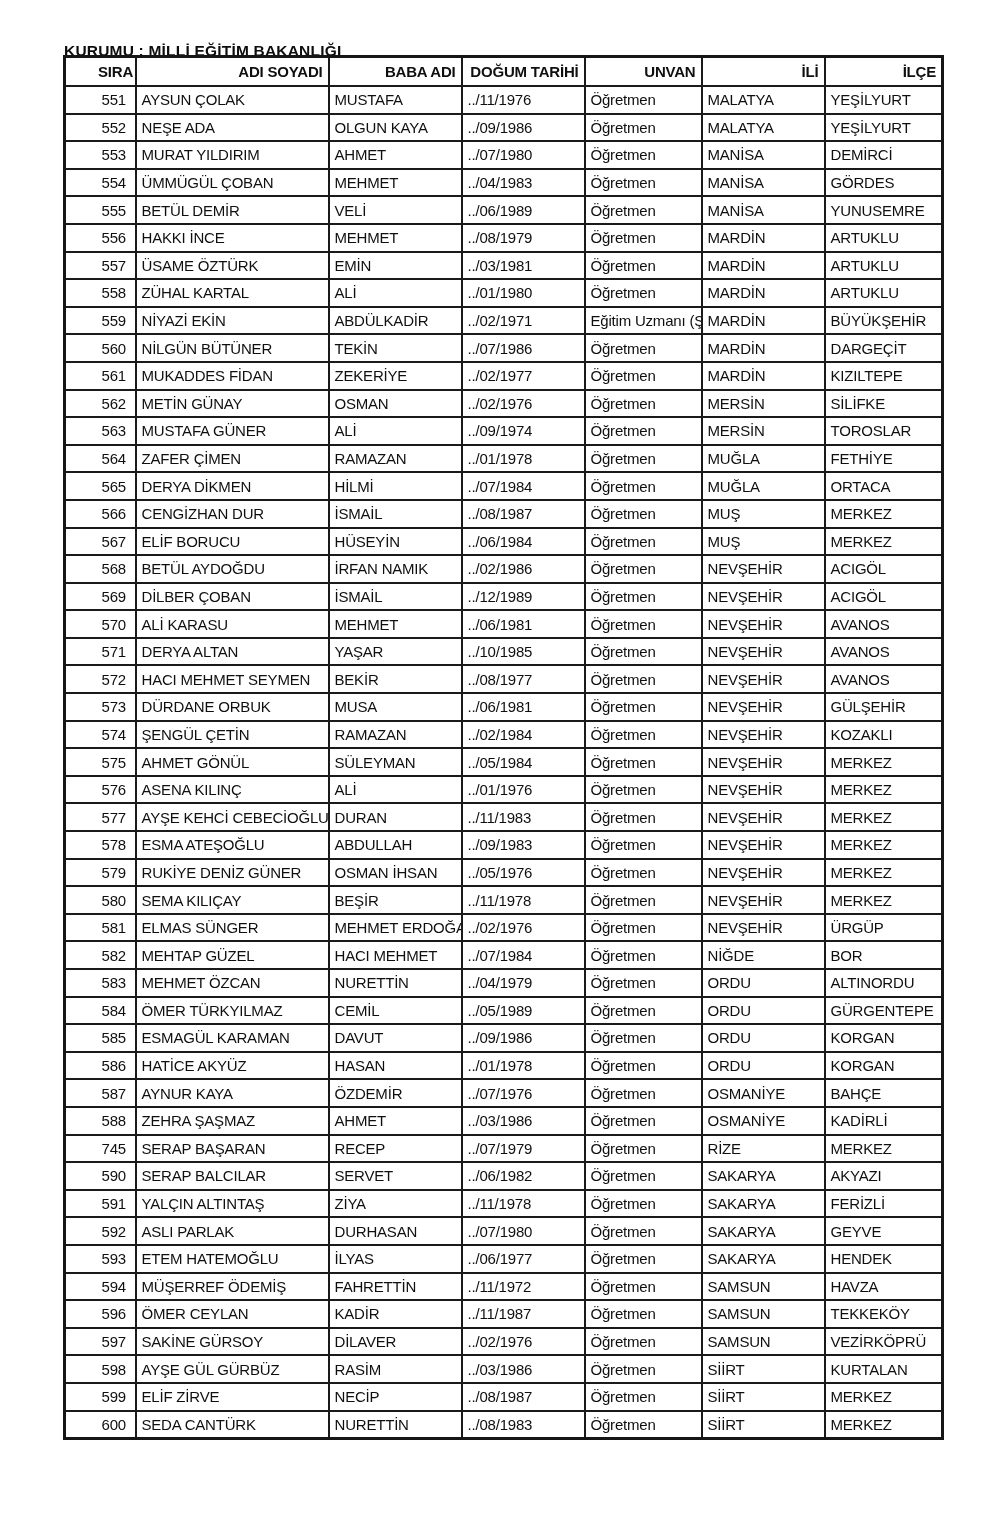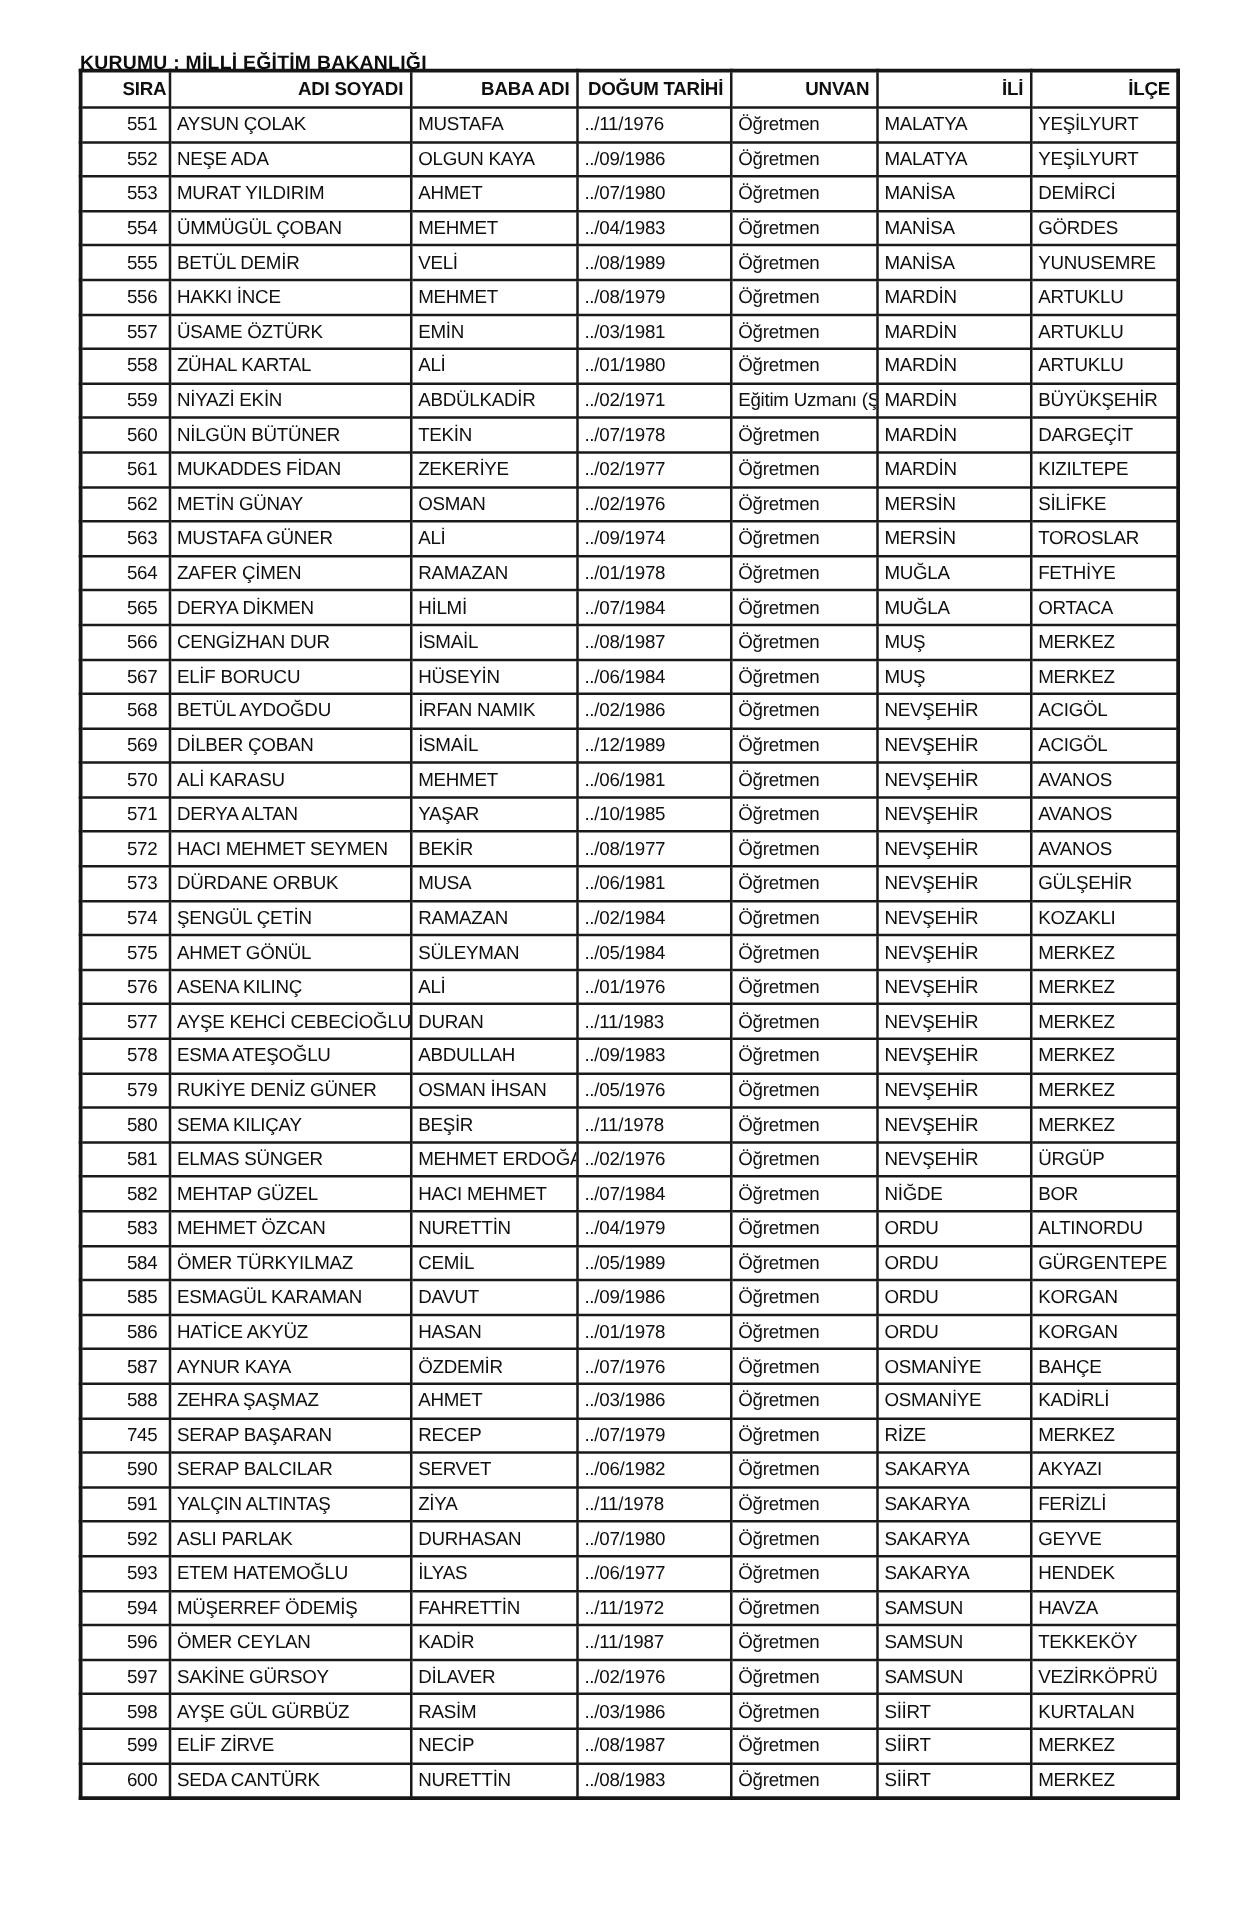--- a/index.html
+++ b/index.html
@@ -132,21 +132,21 @@
         <td class="col-2">MEHMET</td>
         <td class="col-3">../04/1983</td>
         <td class="col-4">Öğretmen</td>
         <td class="col-5">MANİSA</td>
         <td class="col-6">GÖRDES</td>
       </tr>
       <tr>
         <td class="col-0">555</td>
         <td class="col-1">BETÜL DEMİR</td>
         <td class="col-2">VELİ</td>
-        <td class="col-3">../08/1989</td>
+        <td class="col-3">../06/1989</td>
         <td class="col-4">Öğretmen</td>
         <td class="col-5">MANİSA</td>
         <td class="col-6">YUNUSEMRE</td>
       </tr>
       <tr>
         <td class="col-0">556</td>
         <td class="col-1">HAKKI İNCE</td>
         <td class="col-2">MEHMET</td>
         <td class="col-3">../08/1979</td>
         <td class="col-4">Öğretmen</td>
@@ -177,21 +177,21 @@
         <td class="col-2">ABDÜLKADİR</td>
         <td class="col-3">../02/1971</td>
         <td class="col-4 fit-small">Eğitim Uzmanı (Şahsa Bağlı)</td>
         <td class="col-5">MARDİN</td>
         <td class="col-6">BÜYÜKŞEHİR</td>
       </tr>
       <tr>
         <td class="col-0">560</td>
         <td class="col-1">NİLGÜN BÜTÜNER</td>
         <td class="col-2">TEKİN</td>
-        <td class="col-3">../07/1978</td>
+        <td class="col-3">../07/1986</td>
         <td class="col-4">Öğretmen</td>
         <td class="col-5">MARDİN</td>
         <td class="col-6">DARGEÇİT</td>
       </tr>
       <tr>
         <td class="col-0">561</td>
         <td class="col-1">MUKADDES FİDAN</td>
         <td class="col-2">ZEKERİYE</td>
         <td class="col-3">../02/1977</td>
         <td class="col-4">Öğretmen</td>

